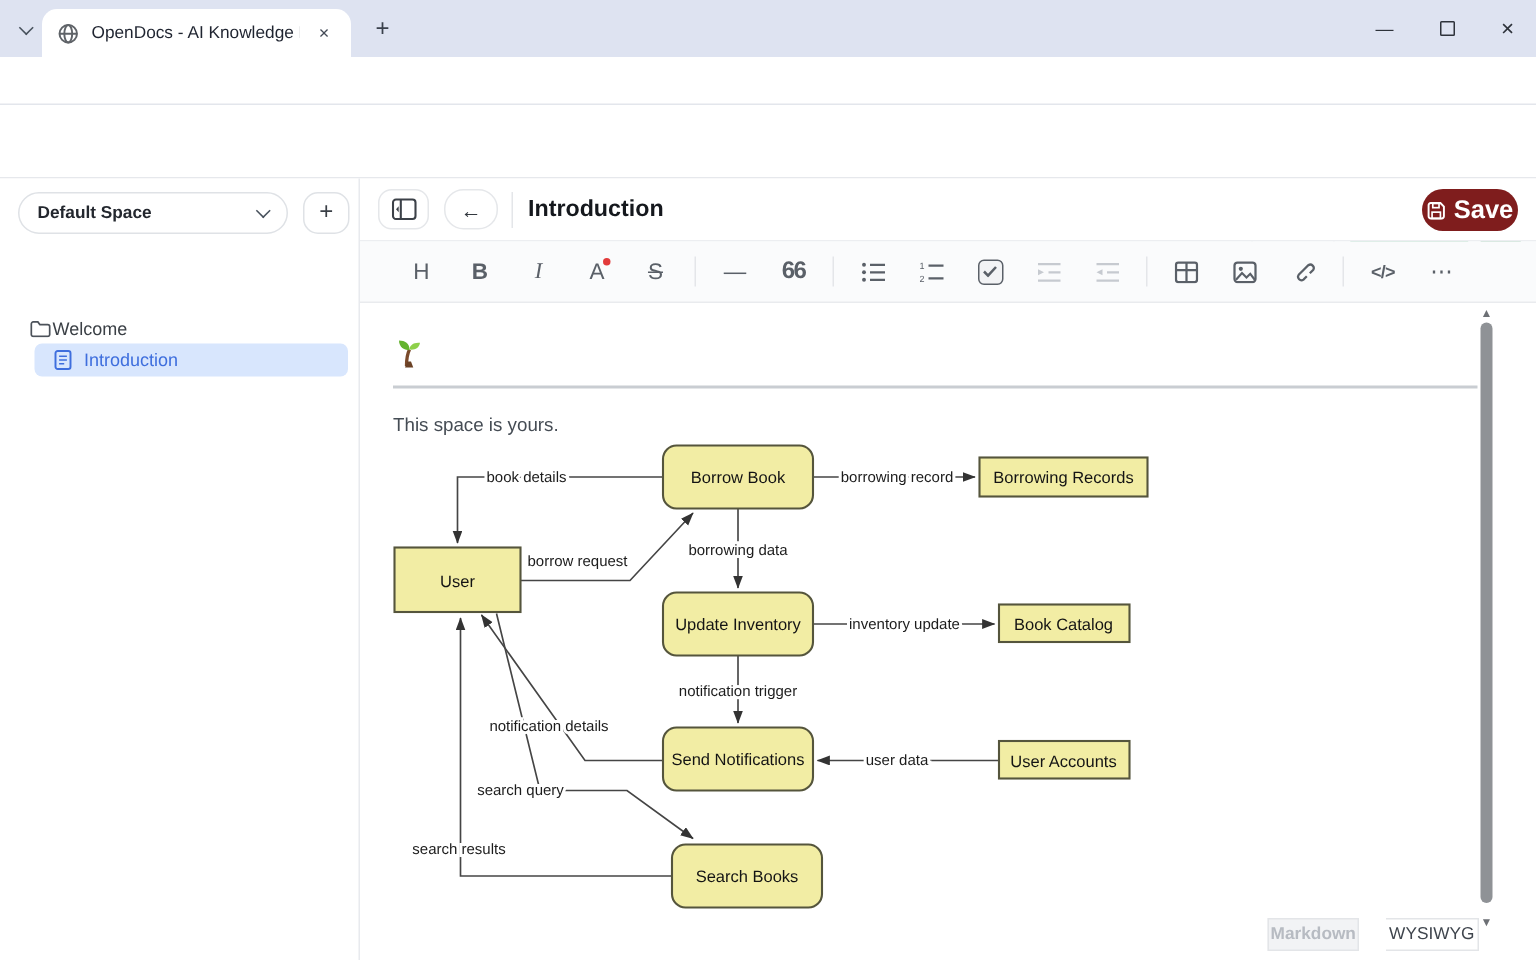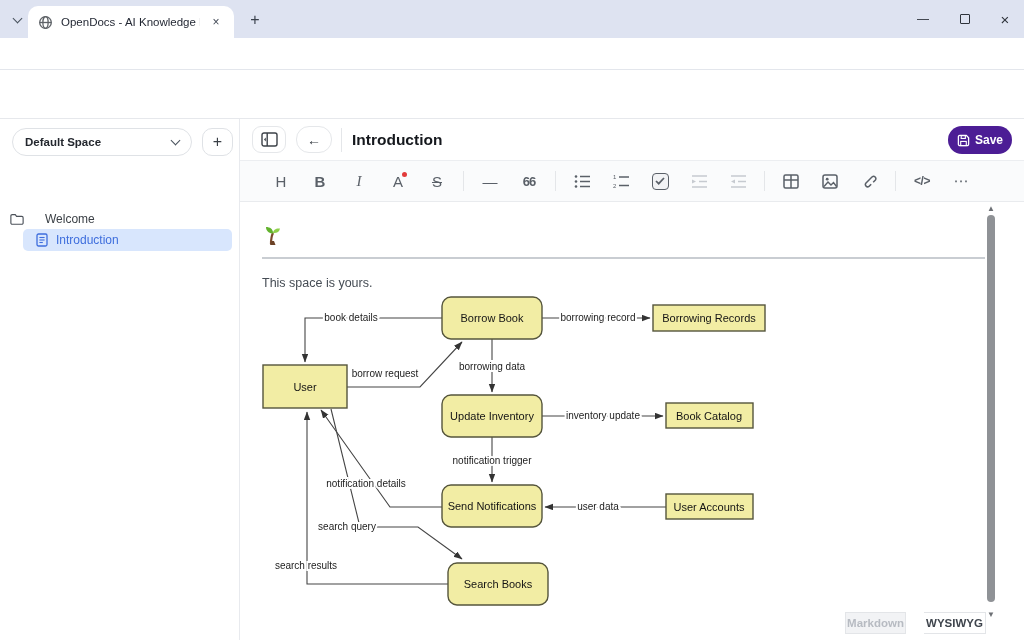--- a/index.html
+++ b/index.html
@@ -38,52 +38,52 @@
   .avatar { left:986px; top:82px; width:29px; height:29px; border-radius:50%; background:#15813f; color:#fff; font-size:14px; font-weight:bold; display:flex; align-items:center; justify-content:center; }
 
   
   .sidebar { left:0; top:119px; width:240px; height:521px; background:#fff; border-right:1px solid #e8eaee; }
   .space-sel { left:12px; top:9px; width:180px; height:28px; border:1px solid #dfe2e6; border-radius:14px; display:flex; align-items:center; padding:0 12px; }
   .space-name { font-size:11.5px; font-weight:bold; color:#23272e; flex:1; }
   .add-btn { left:202px; top:9px; width:31px; height:28px; border:1px solid #dfe2e6; border-radius:10px; font-size:16px; color:#3a3f46; display:flex; align-items:center; justify-content:center; background:#fff; }
   .searchbox { left:10px; top:48px; width:220px; height:26px; background:#f1f3f4; border-radius:8px; display:flex; align-items:center; padding:0 9px; gap:7px; }
   .searchbox input { border:none; outline:none; background:transparent; font-size:12px; color:#3c4043; width:170px; font-family:"Liberation Sans",sans-serif; }
   .searchbox input::placeholder { color:#8b9097; }
-  .tree-folder { left:0; top:89px; width:240px; height:22px; display:flex; align-items:center; padding-left:10px; gap:21px; font-size:12px; color:#3b4046; }
+  .tree-folder { left:0; top:89px; width:240px; height:22px; display:flex; align-items:center; padding-left:20px; gap:1px; font-size:12px; color:#3b4046; }
   .tree-page { left:23px; top:110px; width:209px; height:22px; background:#d8e6fd; border-radius:5px; display:flex; align-items:center; padding-left:13px; gap:8px; font-size:12px; color:#3e6edd; }
 
   
   .docheader { left:240px; top:119px; width:784px; height:42px; background:#fff; border-bottom:1px solid #eceef1; }
   .sq-btn { top:7px; height:27px; border:1px solid #e5e7ea; border-radius:9px; background:#fff; display:flex; align-items:center; justify-content:center; }
   .dh-div { left:101px; top:9px; width:1px; height:24px; background:#e4e6e9; }
   .doc-title { left:112px; top:12px; font-size:15.5px; font-weight:bold; color:#15181d; }
-  .save-btn { left:708px; top:7px; width:64px; height:28px; background:#4c1d95; border-radius:15px; color:#fff; font-size:12px; font-weight:bold; display:flex; align-items:center; justify-content:center; gap:5px; }
+  .save-btn { left:708px; top:7px; width:64px; height:28px; background:#7f1d1d; border-radius:15px; color:#fff; font-size:17px; font-weight:bold; display:flex; align-items:center; justify-content:center; gap:5px; }
 
   .toolbar { left:240px; top:161px; width:784px; height:41px; background:#fafbfc; border-bottom:1px solid #e9ebee; display:flex; align-items:center; padding-left:28px; gap:13px; }
   .tbtn { width:26px; height:26px; display:flex; align-items:center; justify-content:center; color:#5a6068; font-size:15px; border-radius:5px; position:relative; flex:0 0 auto; }
   .tbtn.dis svg { stroke:#c6cad0; }
   .tb-div { width:1px; height:20px; background:#e4e6e9; flex:0 0 auto; }
   .tb-b { font-weight:bold; }
   .tb-i { font-style:italic; font-family:"Liberation Serif",serif; }
   .tb-a .dot { position:absolute; top:4px; right:4px; width:5px; height:5px; border-radius:50%; background:#e23b3b; }
   .tb-s { text-decoration:line-through; }
-  .tb-q { font-weight:bold; font-size:13px; letter-spacing:-1px; }
+  .tb-q { font-weight:bold; font-size:16px; letter-spacing:-1px; }
   .tb-code { font-size:12px; font-weight:bold; letter-spacing:-0.5px; }
   .ckbx { width:17px; height:17px; border:1.5px solid #5a6068; border-radius:4px; display:flex; align-items:center; justify-content:center; background:#f2f3f5; }
 
   .content { left:240px; top:202px; width:784px; height:438px; background:#fff; }
   .doc-h1 { left:22px; top:22px; width:723px; font-size:22.5px; font-weight:bold; color:#24292f; padding-bottom:11px; border-bottom:2px solid #c9cdd2; display:flex; align-items:center; gap:8px; }
   .doc-p { left:22px; top:74px; font-size:12.5px; color:#454c54; }
   .figure { left:22px; top:88px; width:520px; height:322px; }
 
   .scroll { left:745px; top:2px; width:12px; height:420px; }
   .scroll .arr { color:#6d7075; font-size:8px; text-align:center; width:12px; }
   .thumb { left:2px; top:11px; width:8px; height:387px; background:#8f9296; border-radius:4px; position:absolute; }
   .mode-md { left:605px; top:410px; width:61px; height:22px; background:#f2f3f5; border:1px solid #e3e5e8; font-size:11.5px; font-weight:bold; color:#b7bbc2; display:flex; align-items:center; justify-content:center; }
-  .mode-wy { left:684px; top:410px; width:62px; height:22px; background:#fff; border:1px solid #e3e5e8; border-left:none; font-size:11.5px; font-weight:bold; color:#3f454d; display:flex; align-items:center; justify-content:center; }
+  .mode-wy { left:684px; top:410px; width:62px; height:22px; background:#fff; border:1px solid #e3e5e8; border-left:none; font-size:11.5px; font-weight:normal; color:#3f454d; display:flex; align-items:center; justify-content:center; }
 
   svg text { font-family:"Liberation Sans",sans-serif; }
   .nlbl { font-size:11px; fill:#141414; text-anchor:middle; }
   .elbl { font-size:10px; fill:#1c1c1c; text-anchor:middle; paint-order:stroke; stroke:#ffffff; stroke-width:4px; }
   .node { fill:#f2eda4; stroke:#55553c; stroke-width:1.4; }
   .edge { fill:none; stroke:#454545; stroke-width:1.1; }
 </style>
 </head>
 <body>
 

